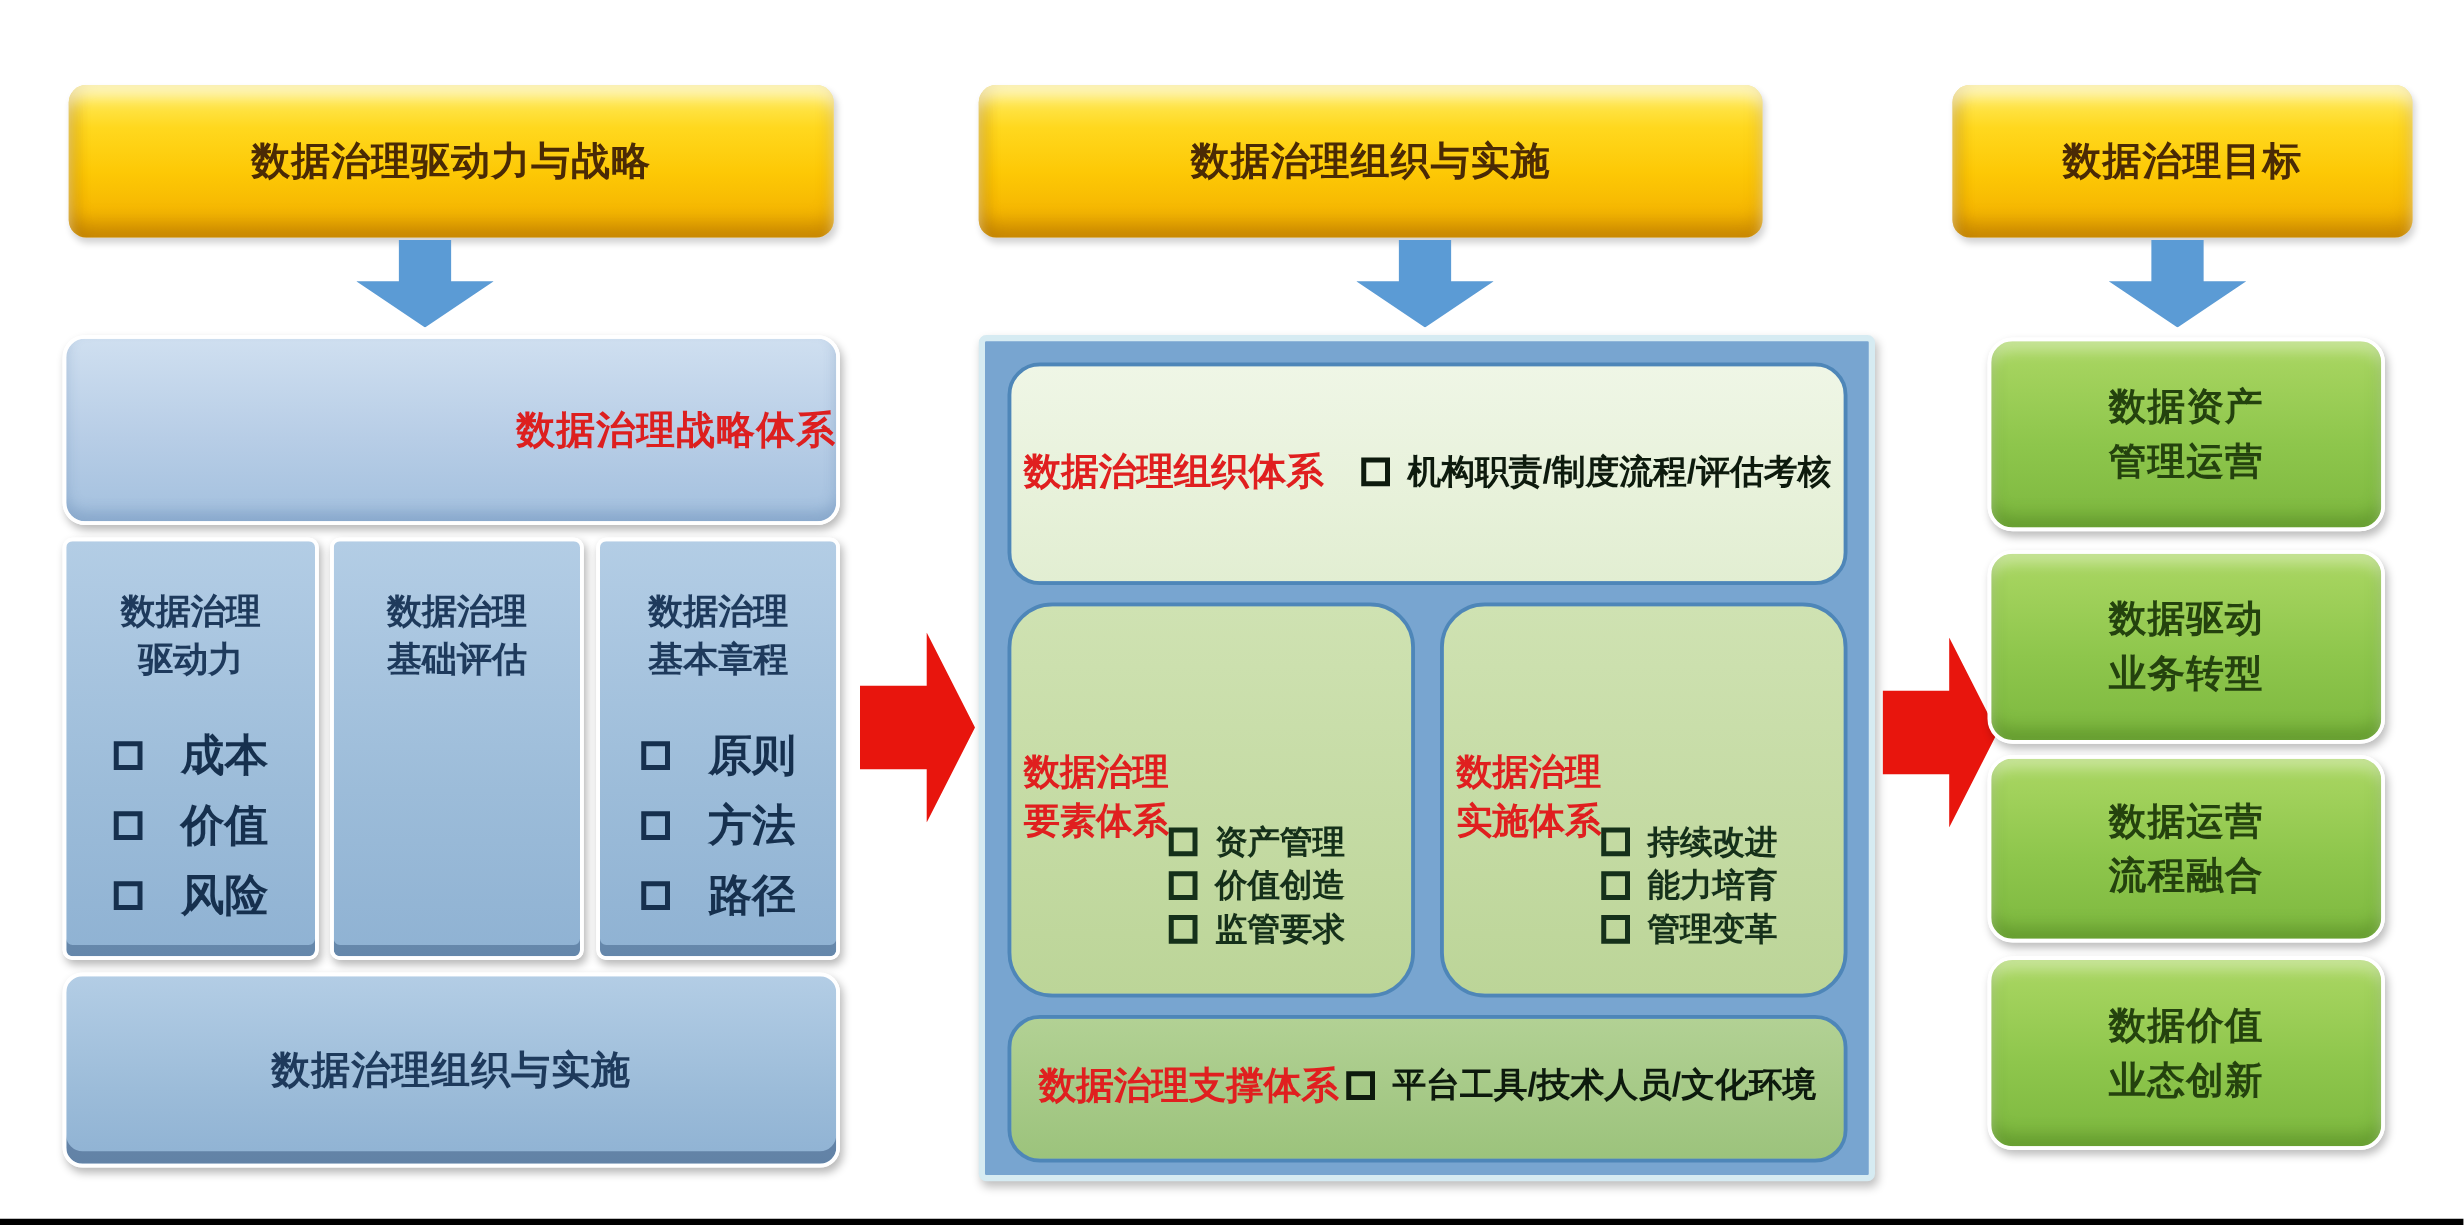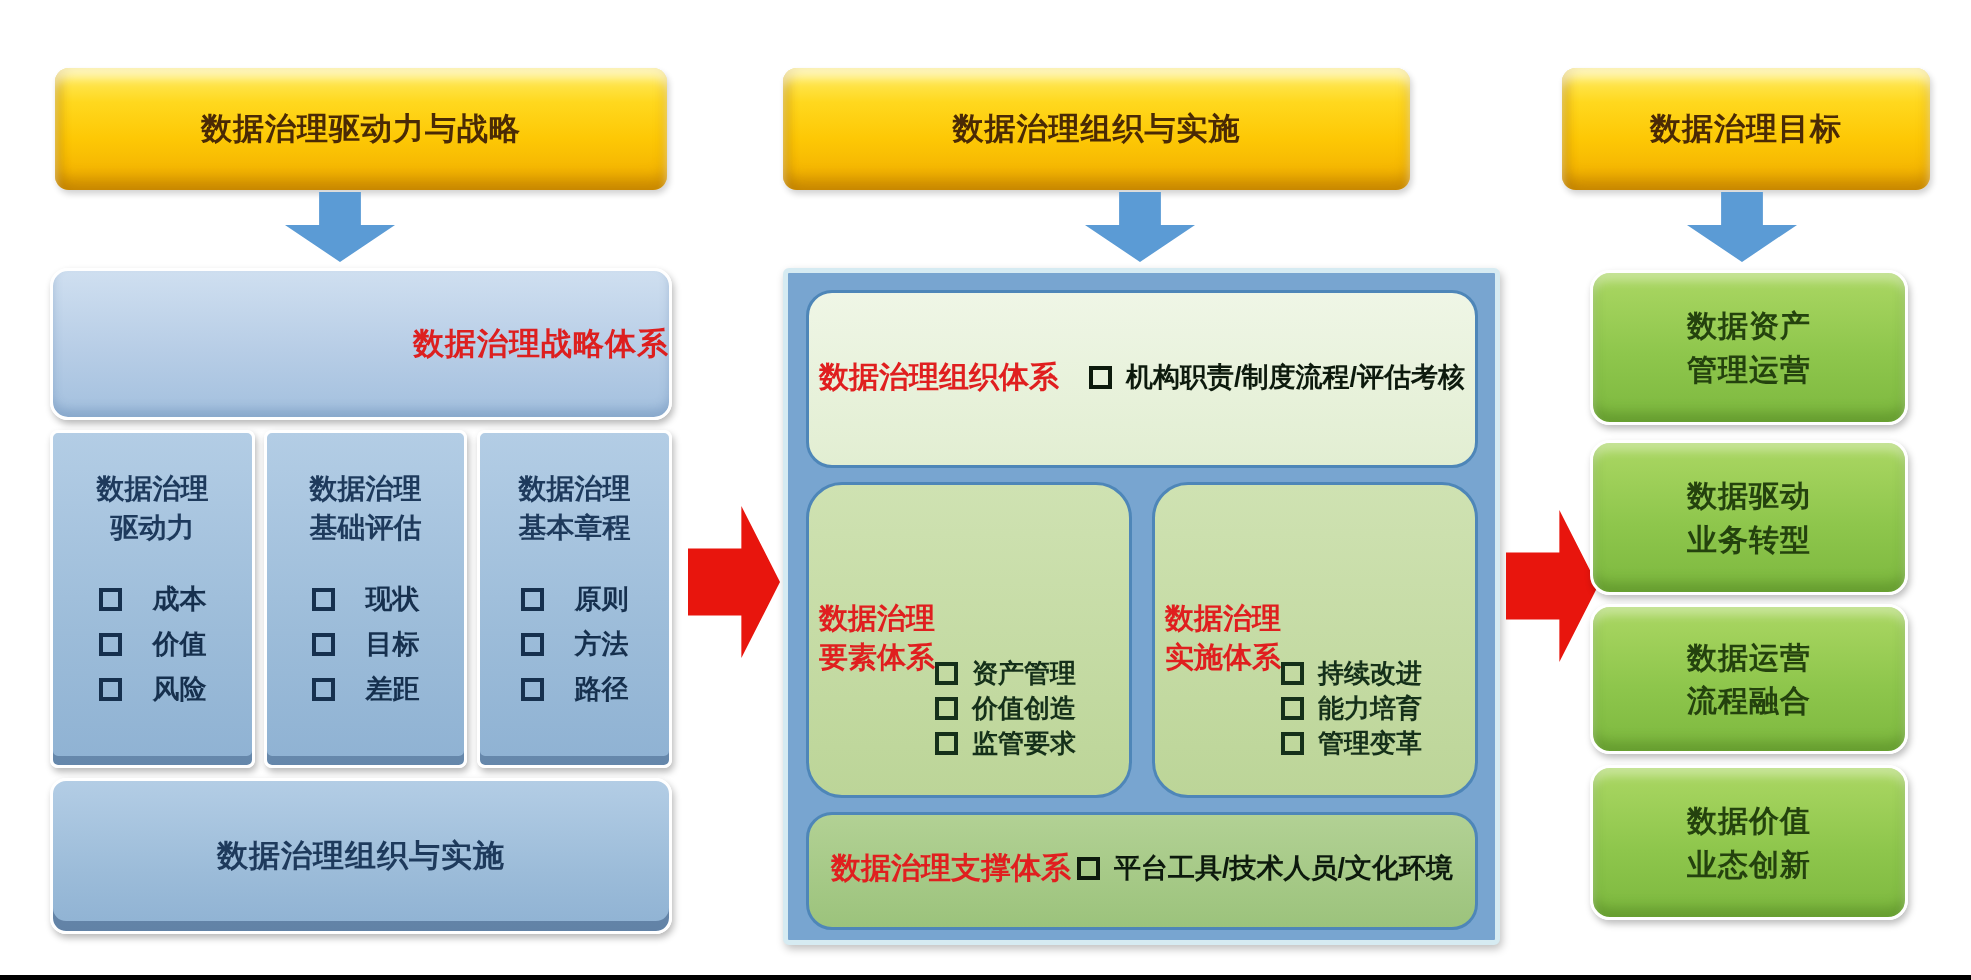--- a/index.html
+++ b/index.html
@@ -44,21 +44,21 @@
   }
   .bcol{
     display:flex;flex-direction:column;align-items:center;
     background:linear-gradient(180deg,#b3cde5 0%,#9cbcd9 60%,#8fb2d3 100%);
     border:3px solid #ffffff;border-radius:8px;
     box-shadow:2px 4px 7px rgba(0,0,0,.28), inset 0 -9px 0 rgba(35,65,105,.38);
     color:#1e3a5c;
   }
   .bcol-title{margin-top:36px;font-size:28px;font-weight:600;text-align:center;line-height:1.4;}
   .blist{margin-top:34px;display:flex;flex-direction:column;gap:9px;align-self:center;}
-  .item{display:flex;align-items:center;gap:31px;font-size:27px;font-weight:600;color:#16304e;}
+  .item{display:flex;align-items:center;gap:31px;font-size:35px;font-weight:600;color:#16304e;}
   .sq{width:15px;height:15px;border:4px solid currentColor;flex:none;display:inline-block;}
   .scope{
     display:flex;align-items:center;justify-content:center;
     background:linear-gradient(180deg,#b3cde5 0%,#9cbcd9 60%,#8fb2d3 100%);
     border:3px solid #ffffff;border-radius:16px;
     box-shadow:2px 4px 7px rgba(0,0,0,.28), inset 0 -10px 0 rgba(35,65,105,.42);
     color:#1e3a5c;font-size:31px;font-weight:600;letter-spacing:1px;
   }
 
   
@@ -123,34 +123,20 @@
       <div class="item">
           <span class="sq"></span>
           <span>风险</span>
         </div>
     </div>
   </div>
 
   <div class="abs bcol" style="left:264px;top:430px;width:203px;height:338px">
     <div class="bcol-title ml">数据治理
 基础评估</div>
-    <div class="blist">
-      <div class="item">
-          <span class="sq"></span>
-          <span>现状</span>
-        </div>
-      <div class="item">
-          <span class="sq"></span>
-          <span>目标</span>
-        </div>
-      <div class="item">
-          <span class="sq"></span>
-          <span>差距</span>
-        </div>
-    </div>
   </div>
 
   <div class="abs bcol" style="left:477px;top:430px;width:195px;height:338px">
     <div class="bcol-title ml">数据治理
 基本章程</div>
     <div class="blist">
       <div class="item">
           <span class="sq"></span>
           <span>原则</span>
         </div>

